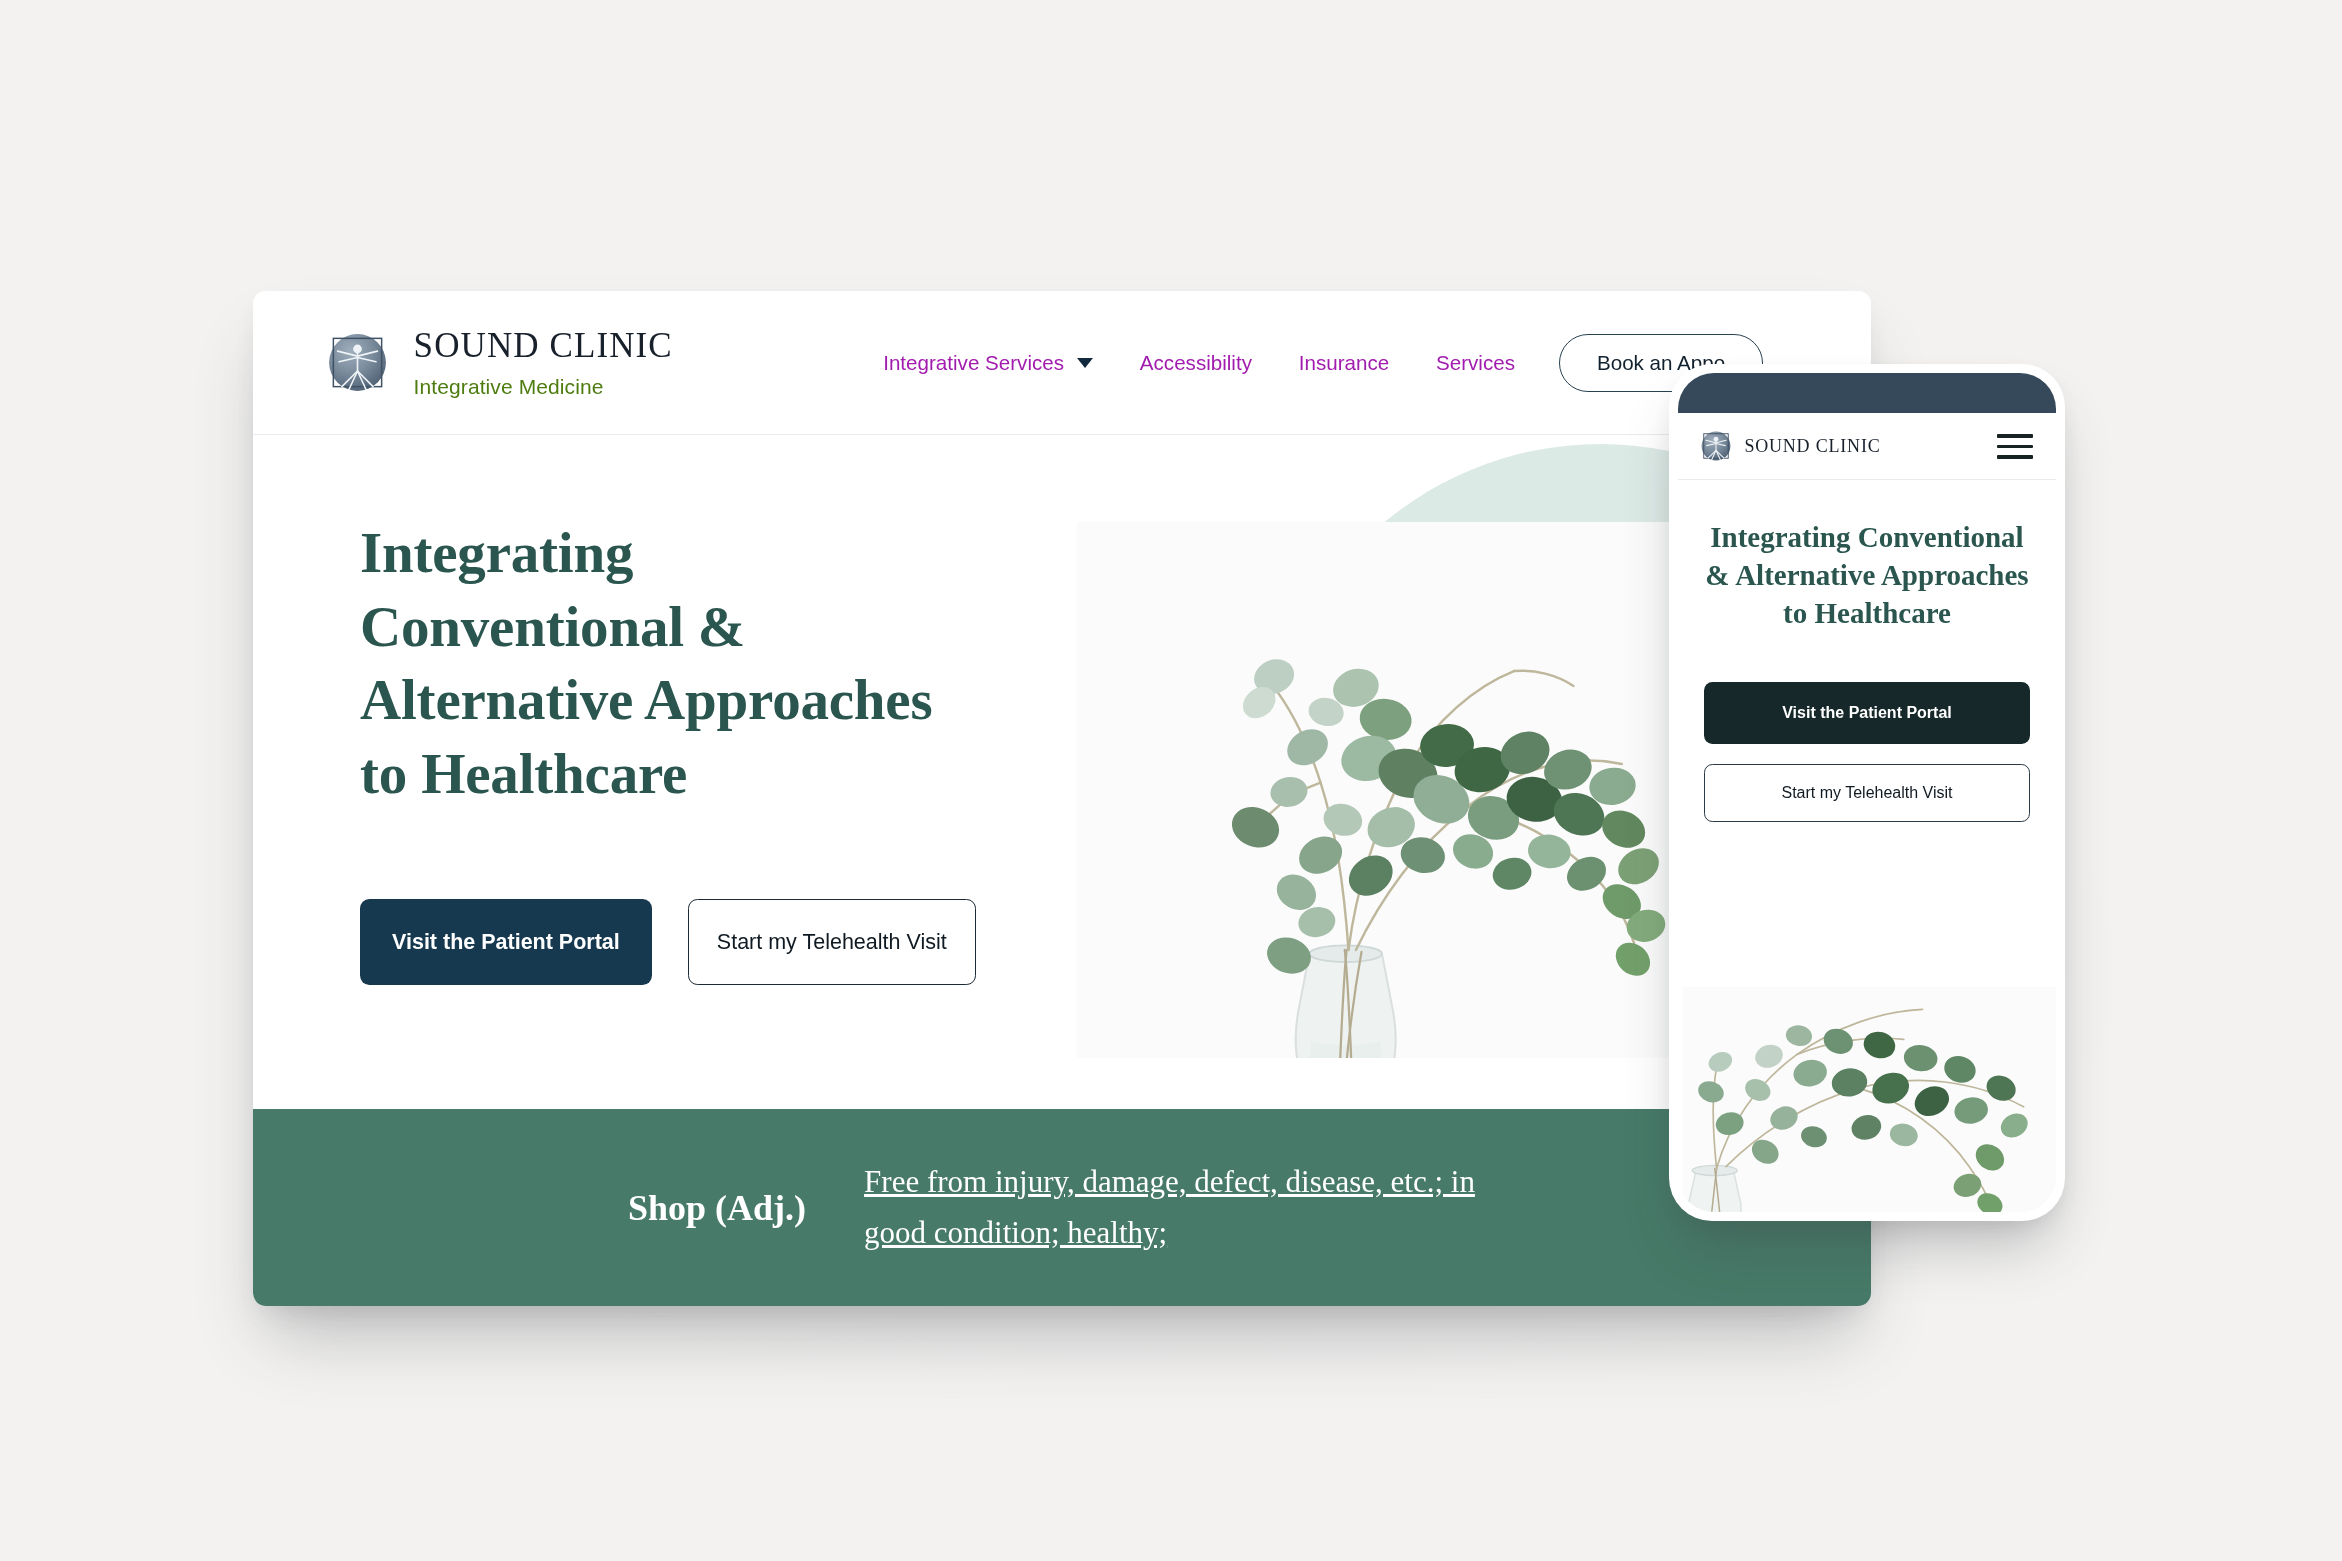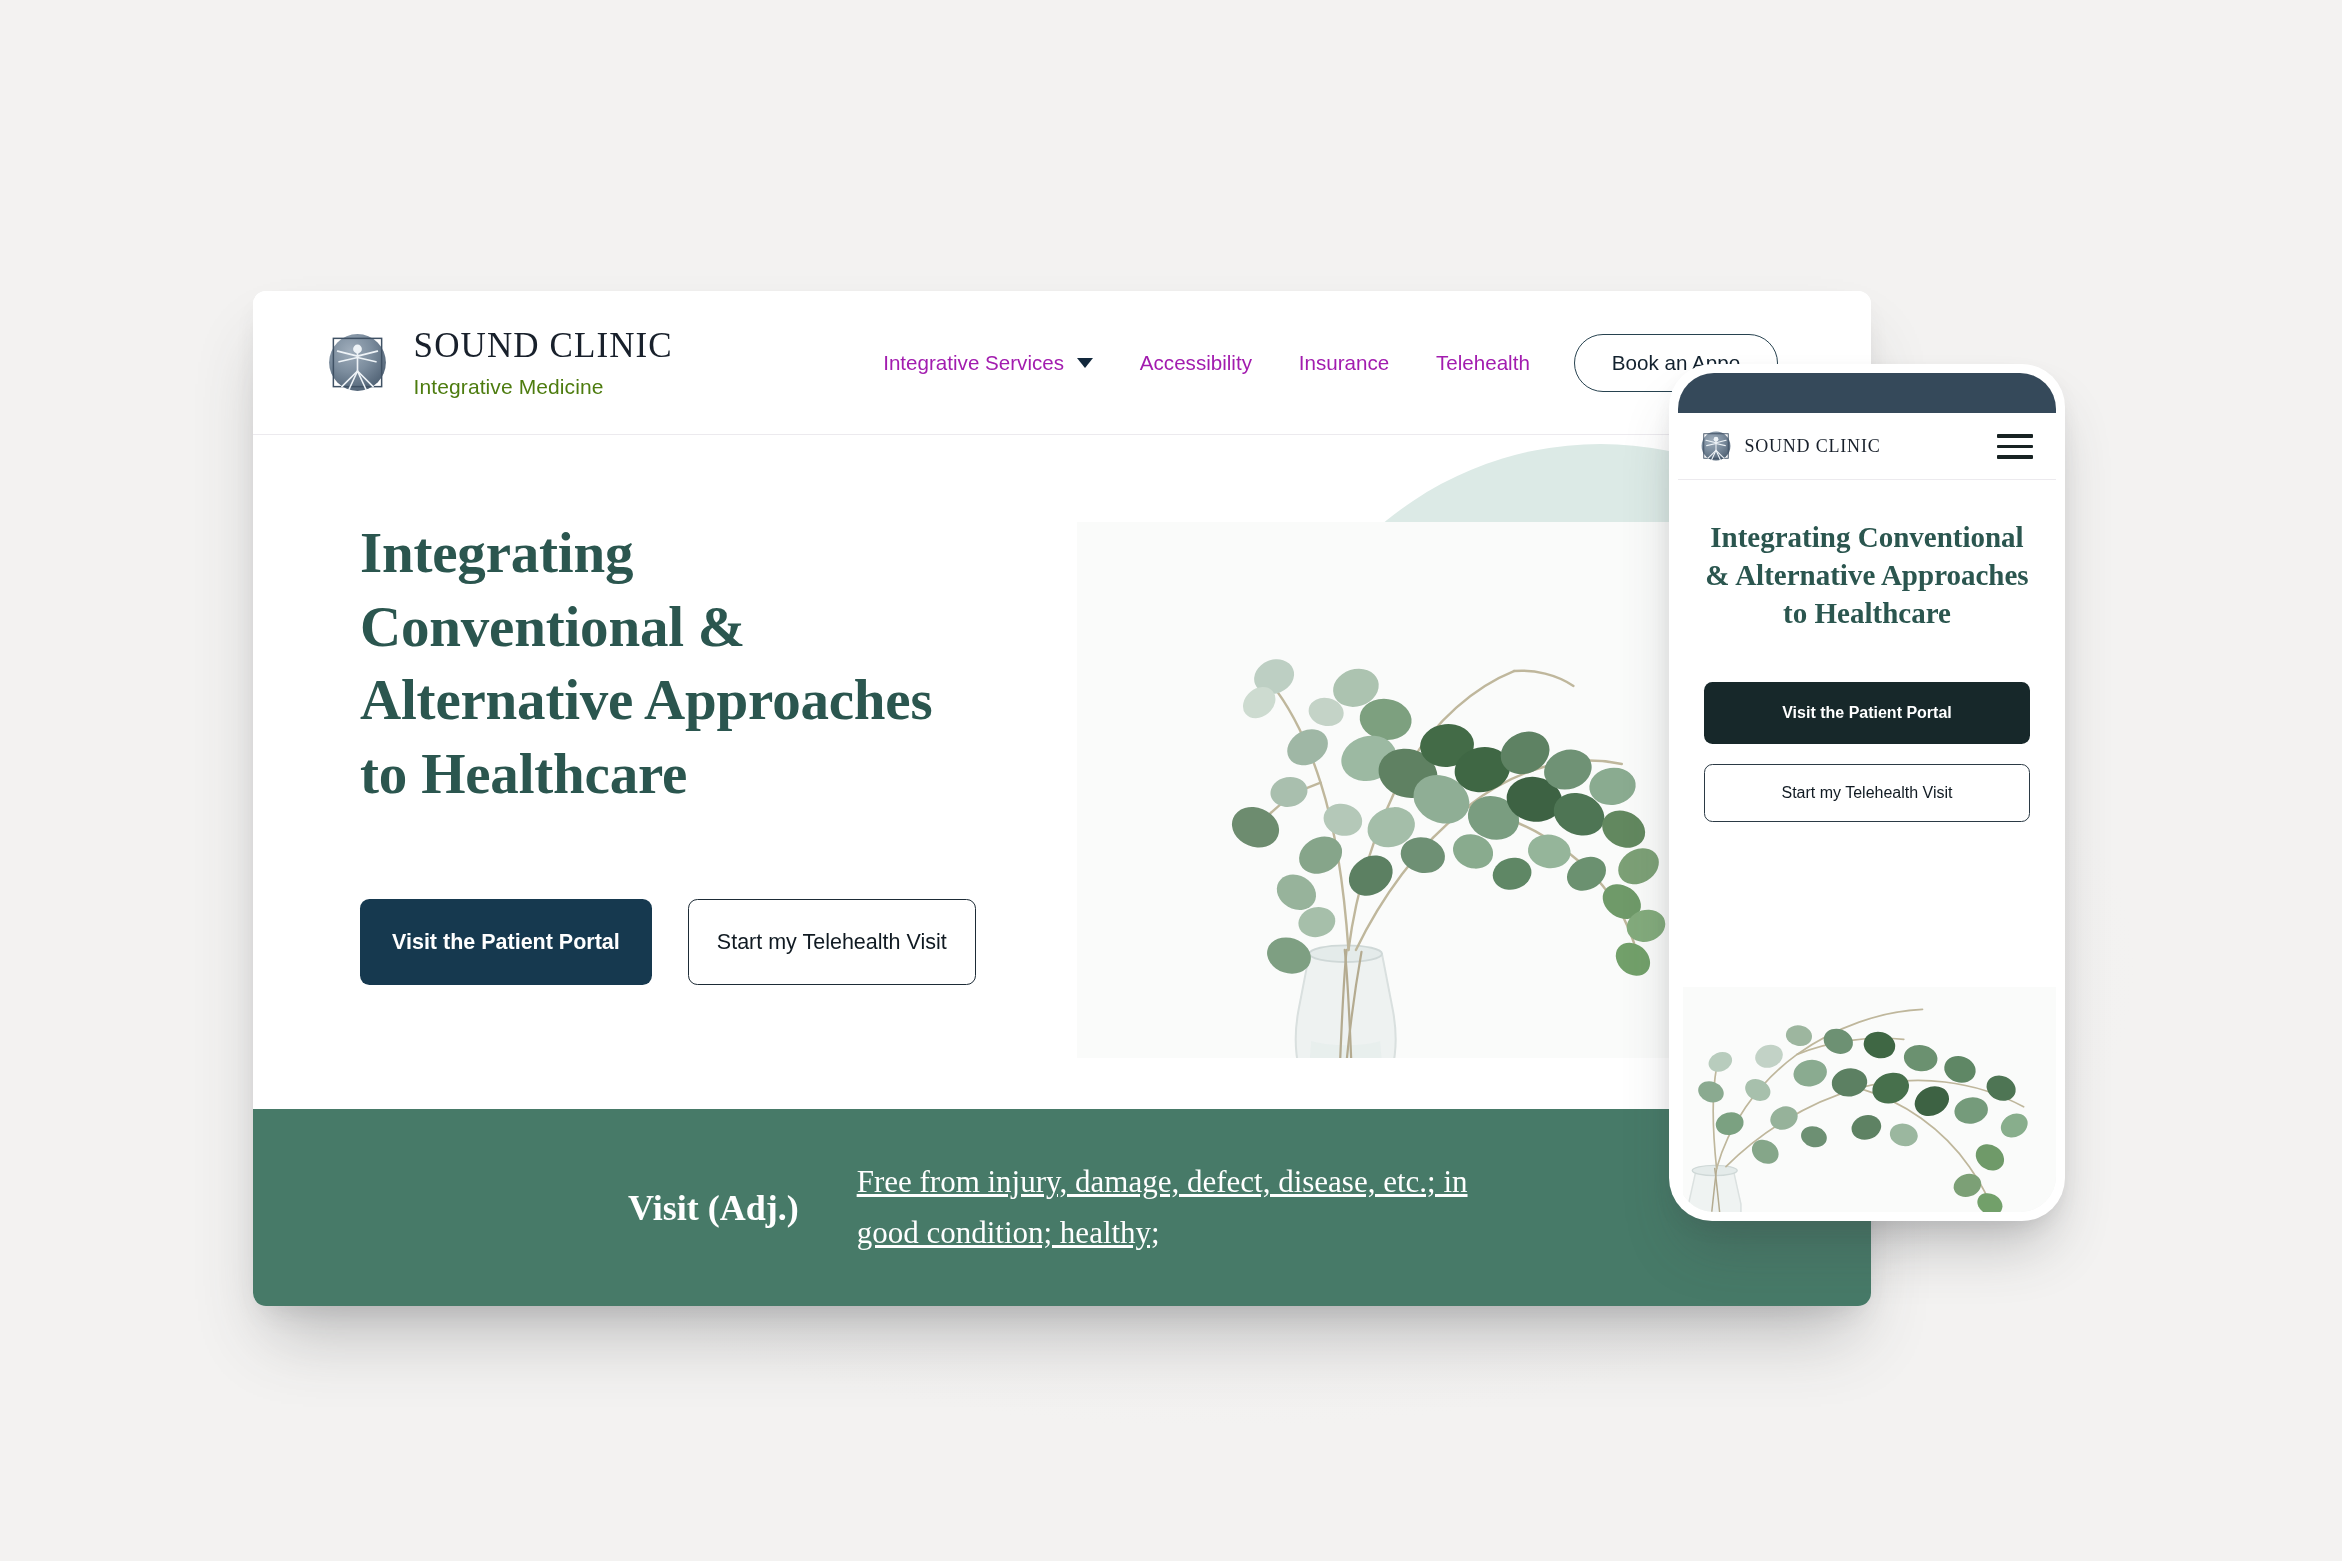--- a/index.html
+++ b/index.html
@@ -403,21 +403,21 @@
           <span>Integrative Services</span>
           <span class="chev"></span>
         </div>
         <div class="nav-item">
           <span>Accessibility</span>
         </div>
         <div class="nav-item">
           <span>Insurance</span>
         </div>
         <div class="nav-item">
-          <span>Telehealth</span>
+          <span>Services</span>
         </div>
         <div class="book-btn">Book an Appo</div>
       </div>
     </div>
 
     <div class="hero">
       <div class="mint-circle"></div>
 
       <div class="hero-photo">
         <div class="euc">
@@ -492,21 +492,21 @@
       <div class="hero-copy">
         <h1 class="hero-title">Integrating Conventional &amp; Alternative Approaches to Healthcare</h1>
         <div class="hero-btns">
           <button class="btn-primary">Visit the Patient Portal</button>
           <button class="btn-outline">Start my Telehealth Visit</button>
         </div>
       </div>
     </div>
 
     <div class="green-band">
-      <span class="def-word">Visit (Adj.)</span>
+      <span class="def-word">Shop (Adj.)</span>
       <span class="def-text">Free from injury, damage, defect, disease, etc.; in good condition; healthy;</span>
     </div>
   </div>
 
   <div id="phone">
     <div class="phone-screen">
       <div class="phone-topbar"></div>
 
       <div class="phone-header">
         <div class="phone-brand">

